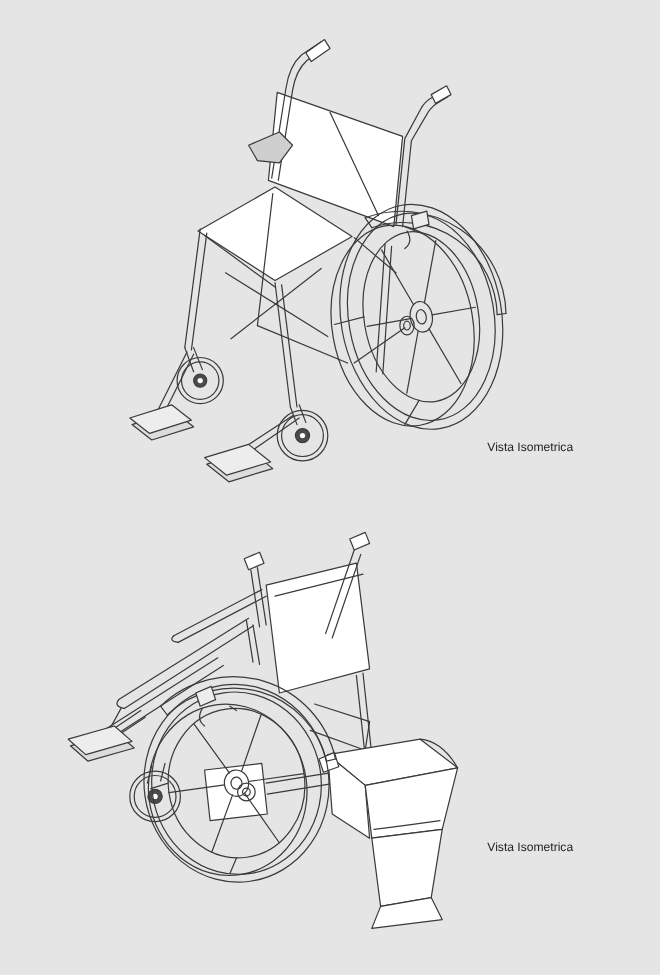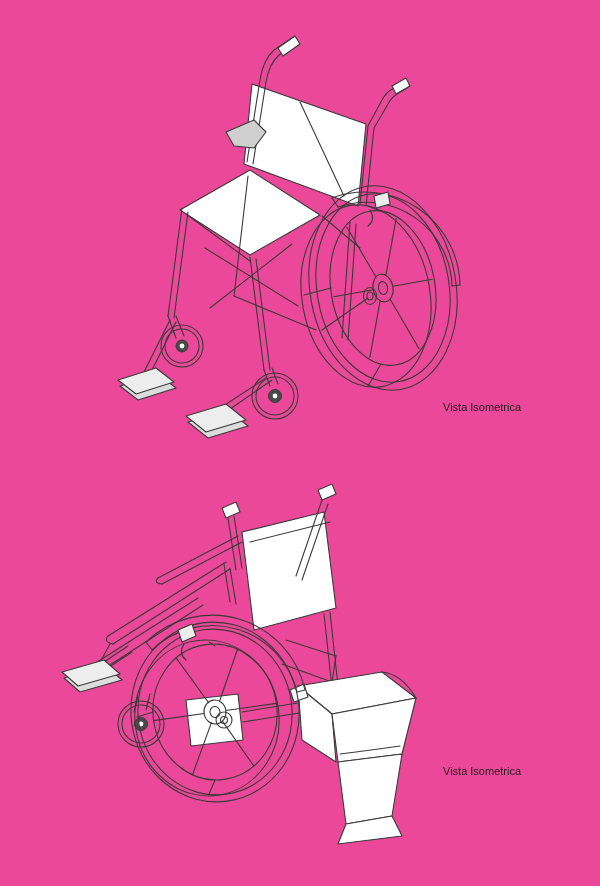--- a/index.html
+++ b/index.html
@@ -1,17 +1,17 @@
 <!DOCTYPE html>
 <html><head>
 <meta charset="utf-8">
 <style>
   html,body{margin:0;padding:0;}
   body{background:#ffffff;font-family:"Liberation Sans","DejaVu Sans",sans-serif;}
-  .canvas{position:relative;width:600px;height:886px;background:#ec4899;margin:0 auto;overflow:hidden;}
+  .canvas{position:relative;width:600px;height:886px;background:#e5e5e5;margin:0 auto;overflow:hidden;}
   .view{position:absolute;left:0;width:600px;}
   #view-top{top:0;height:450px;}
   #view-bottom{top:450px;height:436px;}
   .view svg{display:block;}
   .view-label{position:absolute;font-size:11px;line-height:13px;color:#1f1f1f;white-space:nowrap;}
   #label-top{left:443px;top:401px;}
   #label-bottom{left:443px;top:765px;}
   .ln{fill:none;stroke:#3a3a3a;stroke-width:1.1;stroke-linecap:round;stroke-linejoin:round;}
   .fill-white{fill:#ffffff;stroke:#3a3a3a;stroke-width:1.1;stroke-linejoin:round;}
   .fill-light{fill:#ededed;stroke:#3a3a3a;stroke-width:1.1;stroke-linejoin:round;}

